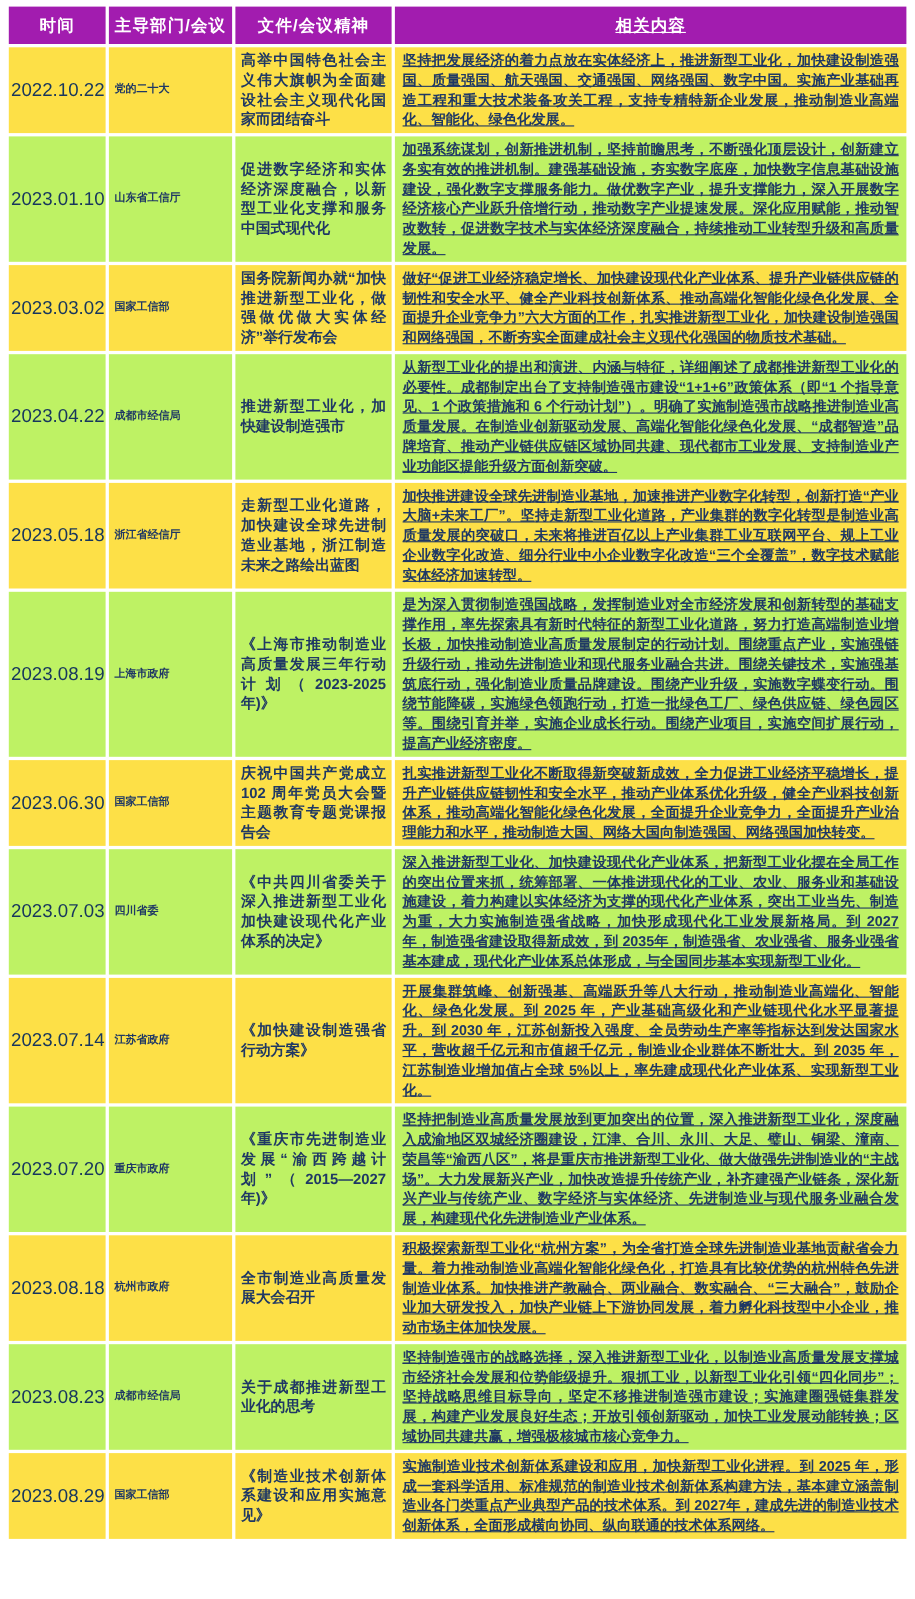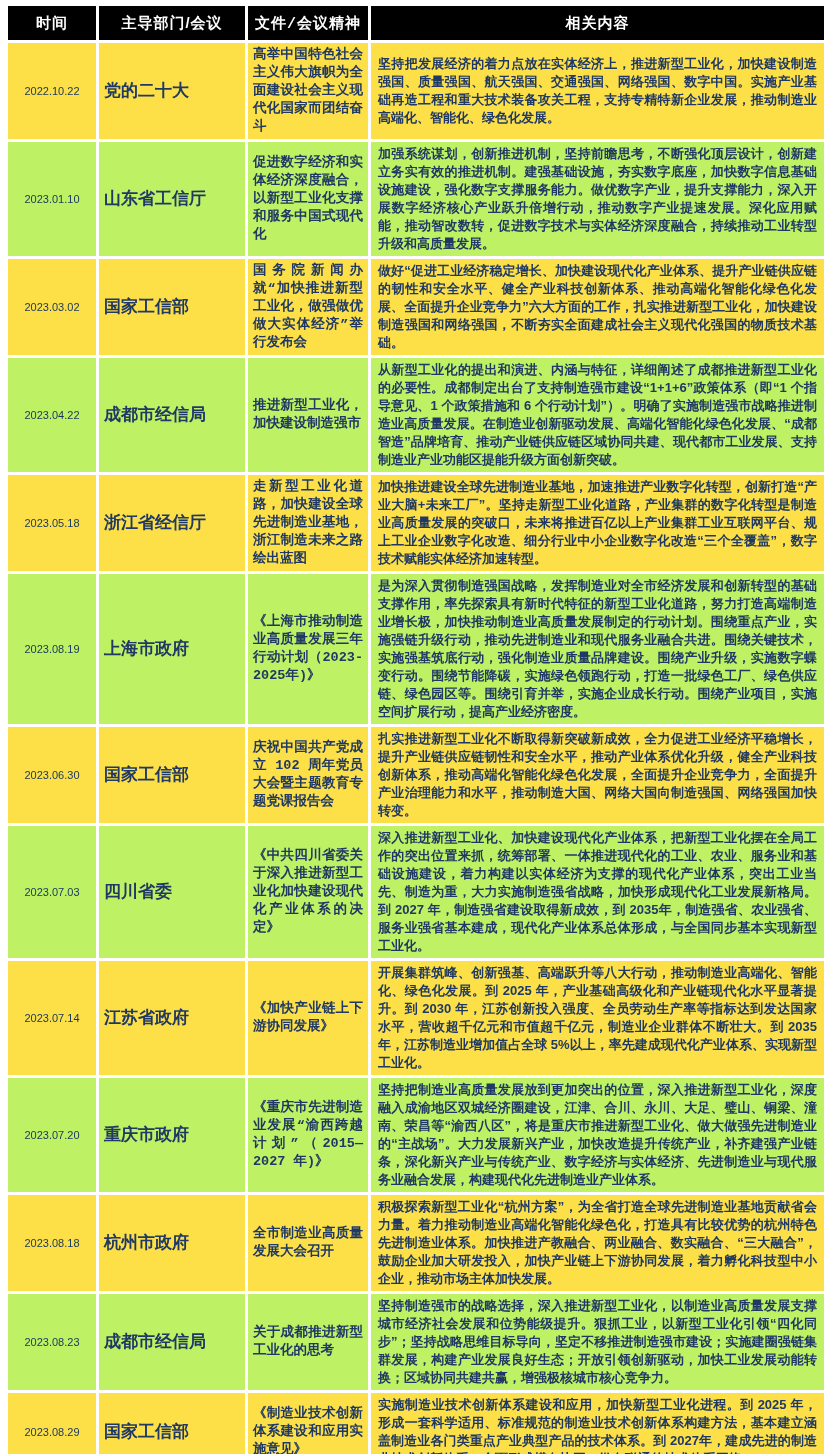--- a/index.html
+++ b/index.html
@@ -22,49 +22,49 @@
     width: 100%;
     border-collapse: separate;
     border-spacing: 3px;
     table-layout: fixed;
   }
   .tr { display: table-row; }
   .td { display: table-cell; vertical-align: middle; }
 
   
   .tr.head .td {
-    background: #000000;
+    background: #a21caf;
     color: #ffffff;
     font-weight: bold;
     font-size: 15px;
     text-align: center;
     height: 34px;
     letter-spacing: 1px;
   }
 
   
   .col-date { width: 88px; }
-  .col-dept { width: 146px; }
-  .col-doc  { width: 120px; font-family: Liberation Mono, monospace; }
-  .col-content { width: auto; }
+  .col-dept { width: 112px; }
+  .col-doc  { width: 142px; }
+  .col-content { width: auto; text-decoration: underline; }
 
   
   .tr.row-odd  .td { background: #fde047; }
   .tr.row-even .td { background: #bef264; }
 
   .td.cell-date {
-    font-size: 11px;
+    font-size: 17px;
     font-weight: 400;
     text-align: center;
     color: #17365D;
     padding: 21px 2px;
     white-space: nowrap;
   }
   .td.cell-dept {
-    font-size: 17px;
+    font-size: 10px;
     font-weight: 600;
     padding: 3px 5px;
     line-height: 18px;
   }
   .td.cell-doc {
     font-size: 13.5px;
     font-weight: 600;
     padding: 3px 5px;
     line-height: 18px;
     text-align: justify;
@@ -133,21 +133,21 @@
   </div>
       <div class="tr row-even">
     <div class="td col-date cell-date">2023.07.03</div>
     <div class="td col-dept cell-dept">四川省委</div>
     <div class="td col-doc cell-doc">《中共四川省委关于深入推进新型工业化加快建设现代化产业体系的决定》</div>
     <div class="td col-content cell-content">深入推进新型工业化、加快建设现代化产业体系，把新型工业化摆在全局工作的突出位置来抓，统筹部署、一体推进现代化的工业、农业、服务业和基础设施建设，着力构建以实体经济为支撑的现代化产业体系，突出工业当先、制造为重，大力实施制造强省战略，加快形成现代化工业发展新格局。到 2027 年，制造强省建设取得新成效，到 2035年，制造强省、农业强省、服务业强省基本建成，现代化产业体系总体形成，与全国同步基本实现新型工业化。</div>
   </div>
       <div class="tr row-odd">
     <div class="td col-date cell-date">2023.07.14</div>
     <div class="td col-dept cell-dept">江苏省政府</div>
-    <div class="td col-doc cell-doc">《加快产业链上下游协同发展》</div>
+    <div class="td col-doc cell-doc">《加快建设制造强省行动方案》</div>
     <div class="td col-content cell-content">开展集群筑峰、创新强基、高端跃升等八大行动，推动制造业高端化、智能化、绿色化发展。到 2025 年，产业基础高级化和产业链现代化水平显著提升。到 2030 年，江苏创新投入强度、全员劳动生产率等指标达到发达国家水平，营收超千亿元和市值超千亿元，制造业企业群体不断壮大。到 2035 年，江苏制造业增加值占全球 5%以上，率先建成现代化产业体系、实现新型工业化。</div>
   </div>
       <div class="tr row-even">
     <div class="td col-date cell-date">2023.07.20</div>
     <div class="td col-dept cell-dept">重庆市政府</div>
     <div class="td col-doc cell-doc">《重庆市先进制造业发展“渝西跨越计划”（2015—2027 年)》</div>
     <div class="td col-content cell-content">坚持把制造业高质量发展放到更加突出的位置，深入推进新型工业化，深度融入成渝地区双城经济圈建设，江津、合川、永川、大足、璧山、铜梁、潼南、荣昌等“渝西八区”，将是重庆市推进新型工业化、做大做强先进制造业的“主战场”。大力发展新兴产业，加快改造提升传统产业，补齐建强产业链条，深化新兴产业与传统产业、数字经济与实体经济、先进制造业与现代服务业融合发展，构建现代化先进制造业产业体系。</div>
   </div>
       <div class="tr row-odd">
     <div class="td col-date cell-date">2023.08.18</div>

